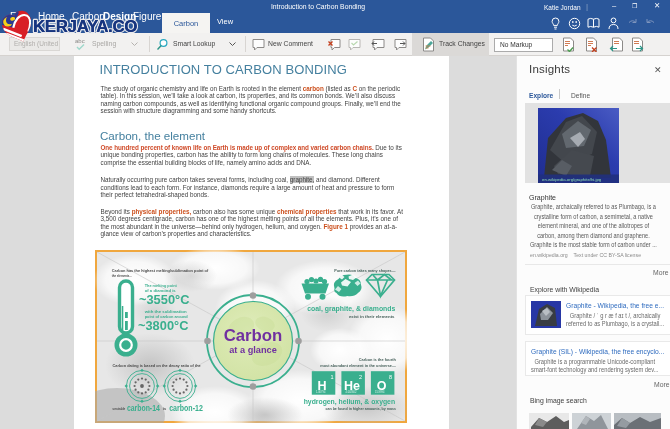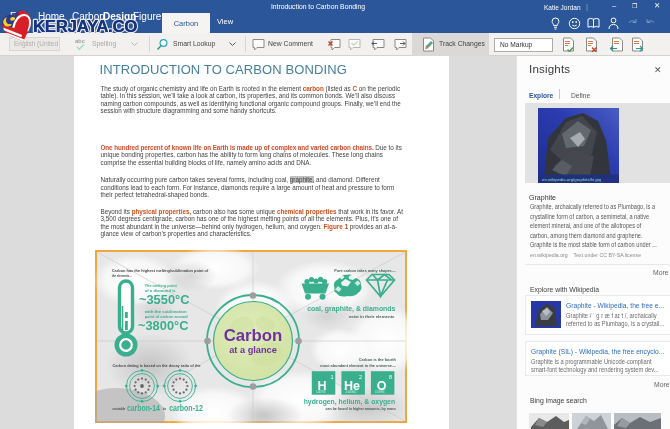--- a/index.html
+++ b/index.html
@@ -39,21 +39,21 @@
   #p1 { left:26.5px; top:28.5px; }
   #h2 { left:26px; top:73px; font-size:11.6px; color:#45809f; }
   #p2 { left:26.5px; top:87.5px; }
   #p3 { left:26.5px; top:120px; }
   #p4 { left:26.5px; top:151.5px; }
   .oacc { color:#cc4f1c; font-weight:bold; }
   .racc { color:#cf4a28; font-weight:bold; letter-spacing:-0.08px; }
   .hl { background:#c0c0c0; }
 
   
-  #insights { left:516px; top:56px; width:154px; height:373px; background:#fcfcfc; border-left:1px solid #e2e2e2; }
+  #insights { left:516px; top:56px; width:154px; height:373px; background:#fcfcfc; border-left:1px solid #e2e2e2;text-align:center; }
   #ins-title { left:12px; top:7px; font-size:11.5px; color:#3b3b3b; font-weight:400; letter-spacing:0.2px;}
   #ins-x { left:137px; top:9px; font-size:9px; color:#555; }
   #ins-explore { left:12px; top:35px; font-size:7.2px; font-weight:bold; color:#2b579a; transform:scaleX(0.92); transform-origin:left top; }
   #ins-tsep { left:42px; top:33px; width:1px; height:10px; background:#c8c8c8; }
   #ins-define { left:54px; top:35px; font-size:7.2px; color:#555; transform:scaleX(0.92); transform-origin:left top; }
   #ins-imgstrip { left:8px; top:47px; width:146px; height:80px; background:#e2e2e2; }
   #ins-h-graphite { left:11.5px; top:136.5px; font-size:8px; color:#333; transform:scaleX(0.88); transform-origin:left top; }
   .ins-body { font-size:6.4px; color:#595959; line-height:9.6px; white-space:nowrap;
               transform:scaleX(0.88); transform-origin:left top; }
   #ins-p1 { left:12.5px; top:146px; }
@@ -187,20 +187,21 @@
       <path d="M5 11.5 h6.5 m-2.5 -2.5 l2.5 2.5 l-2.5 2.5" stroke="#2e9688" stroke-width="1.2" fill="none"></path>
     </svg>
   </div>
 
   <div id="page" class="abs">
     <div id="h1" class="abs">INTRODUCTION TO CARBON BONDING</div>
     <div id="p1" class="abs body6">The study of organic chemistry and life on Earth is rooted in the element <span class="oacc">carbon</span> (listed as <span class="oacc">C</span> on the periodic<br>
 table). In this session, we’ll take a look at carbon, its properties, and its common bonds. We’ll also discuss<br>
 naming carbon compounds, as well as identifying functional organic compound groups. Finally, we’ll end the<br>
 session with structure diagramming and some handy shortcuts.</div>
+    <div id="h2" class="abs">Carbon, the element</div>
     <div id="p2" class="abs body6"><span class="racc">One hundred percent of known life on Earth is made up of complex and varied carbon chains.</span> Due to its<br>
 unique bonding properties, carbon has the ability to form long chains of molecules. These long chains<br>
 comprise the essential building blocks of life, namely amino acids and DNA.</div>
     <div id="p3" class="abs body6">Naturally occurring pure carbon takes several forms, including coal, <span class="hl">graphite,</span> and diamond. Different<br>
 conditions lead to each form. For instance, diamonds require a large amount of heat and pressure to form<br>
 their perfect tetrahedral-shaped bonds.</div>
     <div id="p4" class="abs body6">Beyond its <span class="oacc">physical properties,</span> carbon also has some unique <span class="oacc">chemical properties</span> that work in its favor. At<br>
 3,500 degrees centigrade, carbon has one of the highest melting points of all the elements. Plus, it’s one of<br>
 the most abundant in the universe—behind only hydrogen, helium, and oxygen. <span class="oacc">Figure 1</span> provides an at-a-<br>
 glance view of carbon’s properties and characteristics.</div>

